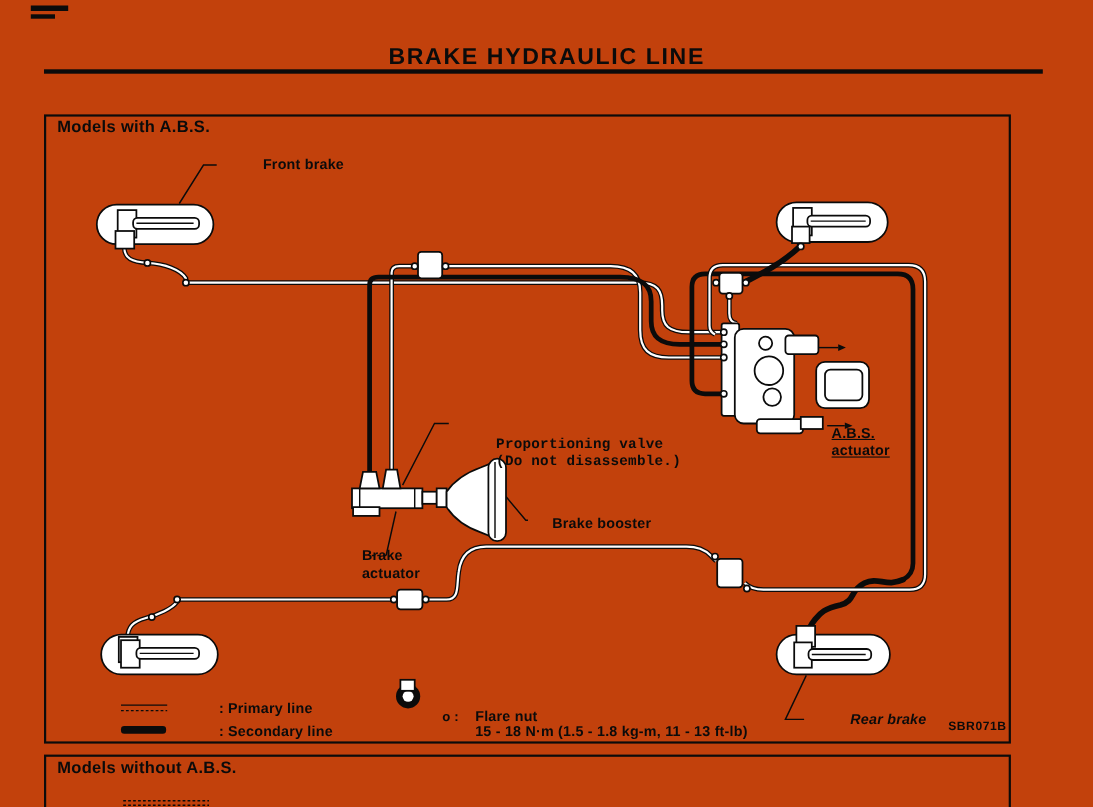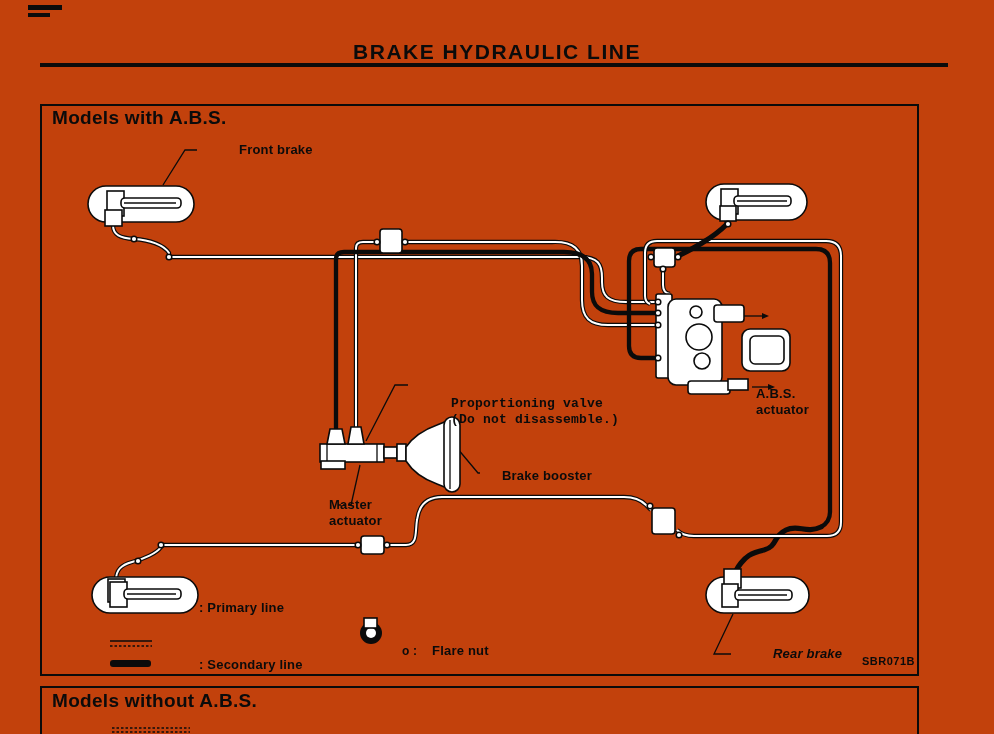--- a/index.html
+++ b/index.html
@@ -9,31 +9,31 @@
   }
   .abs-txt{position:absolute;white-space:nowrap;}
   .title{
     top:40px;left:0;width:994px;text-align:center;
     font-size:21px;font-weight:bold;letter-spacing:1.5px;
   }
   .rule{position:absolute;top:63px;left:40px;width:908px;height:4px;background:#0b0b0b;}
   .box{position:absolute;border:2px solid #0b0b0b;box-sizing:border-box;background:transparent;}
   .box1{left:40px;top:104px;width:879px;height:572px;}
   .box2{left:40px;top:686px;width:879px;height:60px;}
-  .section-heading{font-size:19px;font-weight:bold;letter-spacing:.3px;}
+  .section-heading{font-size:15px;font-weight:bold;letter-spacing:.3px;}
   .hd1{left:52px;top:107px;}
   .hd2{left:52px;top:690px;}
   .label{font-size:13px;font-weight:bold;letter-spacing:.2px;line-height:15.5px;padding-left:41px;}
   .lbl-front{left:198px;top:142px;}
   .lbl-prop{left:410px;top:396px;font-family:Liberation Mono, monospace;}
   .lbl-boost{left:461px;top:468px;}
   .lbl-master{left:288px;top:497px;}
-  .lbl-abs{left:715px;top:386px;}
+  .lbl-abs{left:715px;top:386px;text-decoration:underline;}
   .lbl-rear{left:732px;top:646px;font-style:italic;}
-  .lg-prim{left:158px;top:600px;}
+  .lg-prim{left:158px;top:636px;}
   .lg-sec{left:158px;top:657px;}
   .fl-pre{left:361px;top:644px;font-size:12px;}
   .fl-name{left:391px;top:643px;}
   .fl-torque{left:391px;top:657px;}
   .fig-code{left:862px;top:655px;font-size:11px;font-weight:bold;letter-spacing:.5px;}
   svg.overlay{position:absolute;left:0;top:0;}
   .ln{fill:#ffffff;stroke:#0b0b0b;stroke-width:1.6;}
   .ln2{fill:none;stroke:#0b0b0b;stroke-width:1.3;}
   .p{fill:none;stroke:#0b0b0b;stroke-width:4.3;}
   .pw{fill:none;stroke:#ffffff;stroke-width:2;}
@@ -235,32 +235,33 @@
   <div class="abs-txt label lbl-front">Front brake</div>
 
   <div class="abs-txt label lbl-prop">
     <div>Proportioning valve</div>
     <div>(Do not disassemble.)</div>
   </div>
 
   <div class="abs-txt label lbl-boost">Brake booster</div>
 
   <div class="abs-txt label lbl-master">
-    <div>Master</div>
+    <div>Brake</div>
     <div>actuator</div>
   </div>
 
   <div class="abs-txt label lbl-abs">
     <div>A.B.S.</div>
     <div>actuator</div>
   </div>
 
   <div class="abs-txt label lbl-rear">Rear brake</div>
 
   <div class="abs-txt label lg-prim">: Primary line</div>
   <div class="abs-txt label lg-sec">: Secondary line</div>
 
   <div class="abs-txt label fl-pre">o :</div>
   <div class="abs-txt label fl-name">Flare nut</div>
+  <div class="abs-txt label fl-torque">15 - 18 N·m (1.5 - 1.8 kg-m, 11 - 13 ft-lb)</div>
 
   <div class="abs-txt fig-code">SBR071B</div>
 
 </div>
 
 </body></html>

